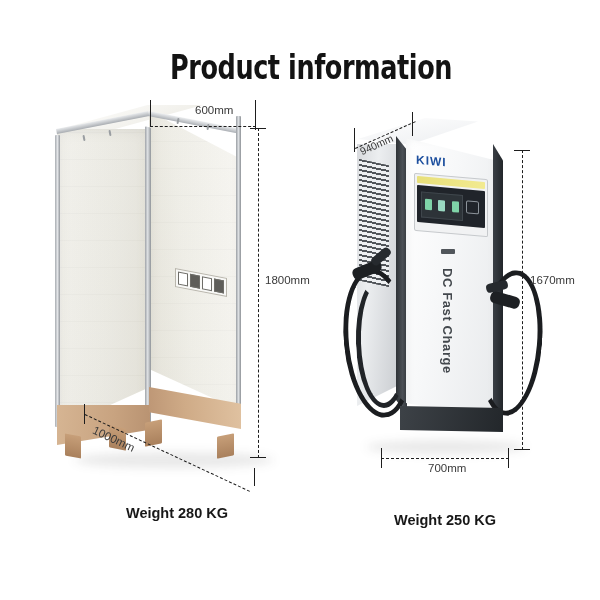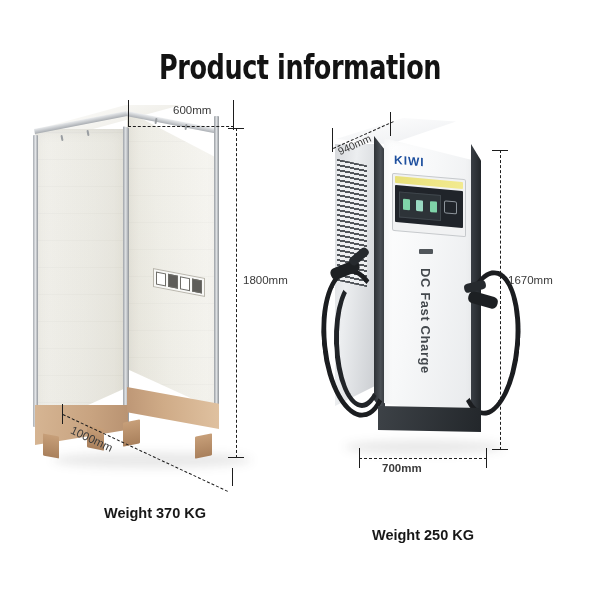--- a/index.html
+++ b/index.html
@@ -1,21 +1,21 @@
 <!DOCTYPE html>
 <html><head>
 <meta charset="utf-8">
 <style>
   html,body{margin:0;padding:0;}
   body{
     width:600px;height:600px;background:#ffffff;
     font-family:"Liberation Sans",sans-serif;
     overflow:hidden;position:relative;
   }
-  .page{position:absolute;inset:0;}
+  .page{position:absolute;inset:0;margin-left:22px;}
 
   
   .title{
     position:absolute;left:0;right:0;top:48px;text-align:center;
     font-family:"DejaVu Sans Condensed","Liberation Sans",sans-serif;
     font-weight:bold;font-size:33px;letter-spacing:-0.5px;color:#131313;
     transform:scaleX(0.86);transform-origin:50% 50%;
     white-space:nowrap;
   }
 
@@ -261,21 +261,21 @@
     <div class="dash-v" style="left:236px;top:128px;height:330px;"></div>
     <div class="tick-h" style="left:228px;top:128px;width:16px;"></div>
     <div class="tick-h" style="left:228px;top:457px;width:16px;"></div>
     <div class="dimtxt" style="left:243px;top:274px;">1800mm</div>
 
     <div class="dash-d" style="left:63px;top:414px;width:182px;transform:rotate(25deg);"></div>
     <div class="tick" style="left:62px;top:404px;height:20px;"></div>
     <div class="tick" style="left:232px;top:468px;height:18px;"></div>
     <div class="dimtxt" style="left:74px;top:424px;transform:rotate(25deg);transform-origin:0 0;">1000mm</div>
 
-    <div class="weight" style="left:40px;top:505px;width:230px;">Weight 370 KG</div>
+    <div class="weight" style="left:40px;top:505px;width:230px;">Weight 280 KG</div>
   </div>
 
   <div>
 
     <div class="shadow" style="left:344px;top:440px;width:160px;height:14px;"></div>
 
     <div class="charger">
       <div class="chg-top"></div>
       <div class="chg-side"></div>
       <div class="vent"></div>
@@ -318,18 +318,18 @@
     <div class="dimtxt" style="left:336px;top:146px;font-size:10.5px;transform:rotate(-24deg);transform-origin:0 0;">940mm</div>
 
     <div class="dash-v" style="left:500px;top:150px;height:300px;"></div>
     <div class="tick-h" style="left:492px;top:150px;width:16px;"></div>
     <div class="tick-h" style="left:492px;top:449px;width:16px;"></div>
     <div class="dimtxt" style="left:508px;top:274px;">1670mm</div>
 
     <div class="dash-h" style="left:359px;top:458px;width:128px;"></div>
     <div class="tick" style="left:359px;top:448px;height:20px;"></div>
     <div class="tick" style="left:486px;top:448px;height:20px;"></div>
-    <div class="dimtxt" style="left:382px;top:462px;font-weight:bold;">700mm</div>
-
-    <div class="weight" style="left:308px;top:527px;width:230px;">Weight 250 KG</div>
+    <div class="dimtxt" style="left:406px;top:462px;">700mm</div>
+
+    <div class="weight" style="left:308px;top:512px;width:230px;">Weight 250 KG</div>
   </div>
 
 </div>
 
 </body></html>

